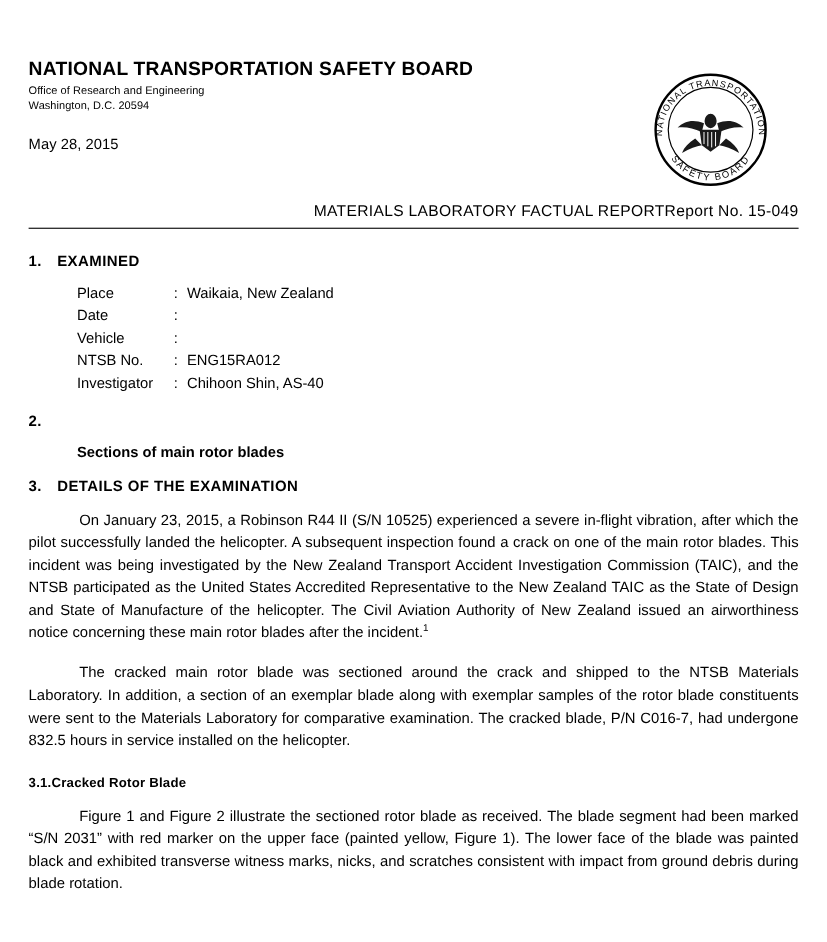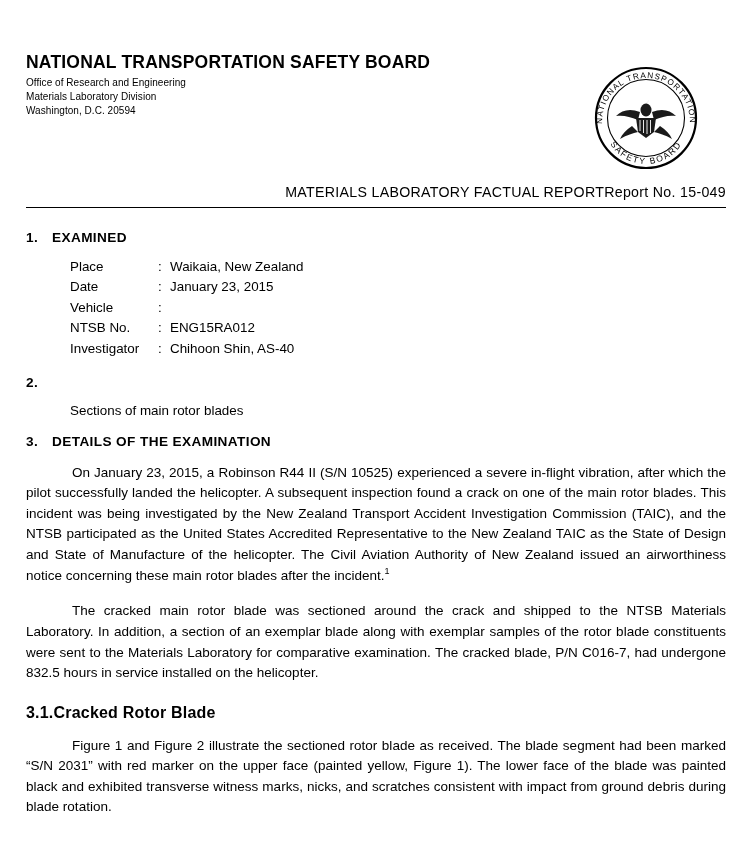--- a/index.html
+++ b/index.html
@@ -106,54 +106,55 @@
   }
   .kv-colon {
     width: 12px;
     flex: 0 0 12px;
   }
   .kv-val { flex: 1 1 auto; }
 
   .plain {
     font-size: 13.4px;
     margin-top: 13px;
+    font-weight: bold;
   }
 
   
   p.body {
     font-size: 13.5px;
     line-height: 1.52;
     text-align: justify;
     margin: 14px 0 0 0;
     text-indent: 46px;
     letter-spacing: 0.01px;
   }
   p.body.tight { margin-top: 15px; }
   .sup {
     font-size: 9px;
     vertical-align: super;
   }
   .subhead {
-    font-size: 16px;
+    font-size: 12px;
     font-weight: bold;
     margin-top: 20px;
     letter-spacing: 0.2px;
   }
   .details-wrap { margin-top: 4px; }
 </style>
 </head>
 <body>
 
 <div class="page">
 
   <div class="header">
     <div class="org-title">NATIONAL TRANSPORTATION SAFETY BOARD</div>
     <div class="org-line">Office of Research and Engineering</div>
-    <div class="org-line">Materials Laboratory Division</div>
     <div class="org-line">Washington, D.C. 20594</div>
+    <div class="date-line">May 28, 2015</div>
 
     <div class="seal">
       <svg viewBox="0 0 116 116" width="116" height="116" aria-hidden="true">
         <defs>
           <path id="arcTop" d="M 14,62 A 44,44 0 0 1 102,62" fill="none"></path>
           <path id="arcBot" d="M 16,62 A 42,42 0 0 0 100,62" fill="none"></path>
         </defs>
         <circle cx="58" cy="58" r="50" fill="#ffffff" stroke="#000" stroke-width="2.2"></circle>
         <circle cx="58" cy="58" r="38.5" fill="#ffffff" stroke="#000" stroke-width="1.1"></circle>
         <text font-family="Liberation Sans, sans-serif" font-size="8.2" fill="#000" letter-spacing="1.1">
@@ -196,21 +197,20 @@
     <div class="section-body">
       <div class="kv">
         <div class="kv-row">
           <span class="kv-key">Place</span>
           <span class="kv-colon">:</span>
           <span class="kv-val">Waikaia, New Zealand</span>
         </div>
         <div class="kv-row">
           <span class="kv-key">Date</span>
           <span class="kv-colon">:</span>
-          <span class="kv-val">January 23, 2015</span>
         </div>
         <div class="kv-row">
           <span class="kv-key">Vehicle</span>
           <span class="kv-colon">:</span>
         </div>
         <div class="kv-row">
           <span class="kv-key">NTSB No.</span>
           <span class="kv-colon">:</span>
           <span class="kv-val">ENG15RA012</span>
         </div>

